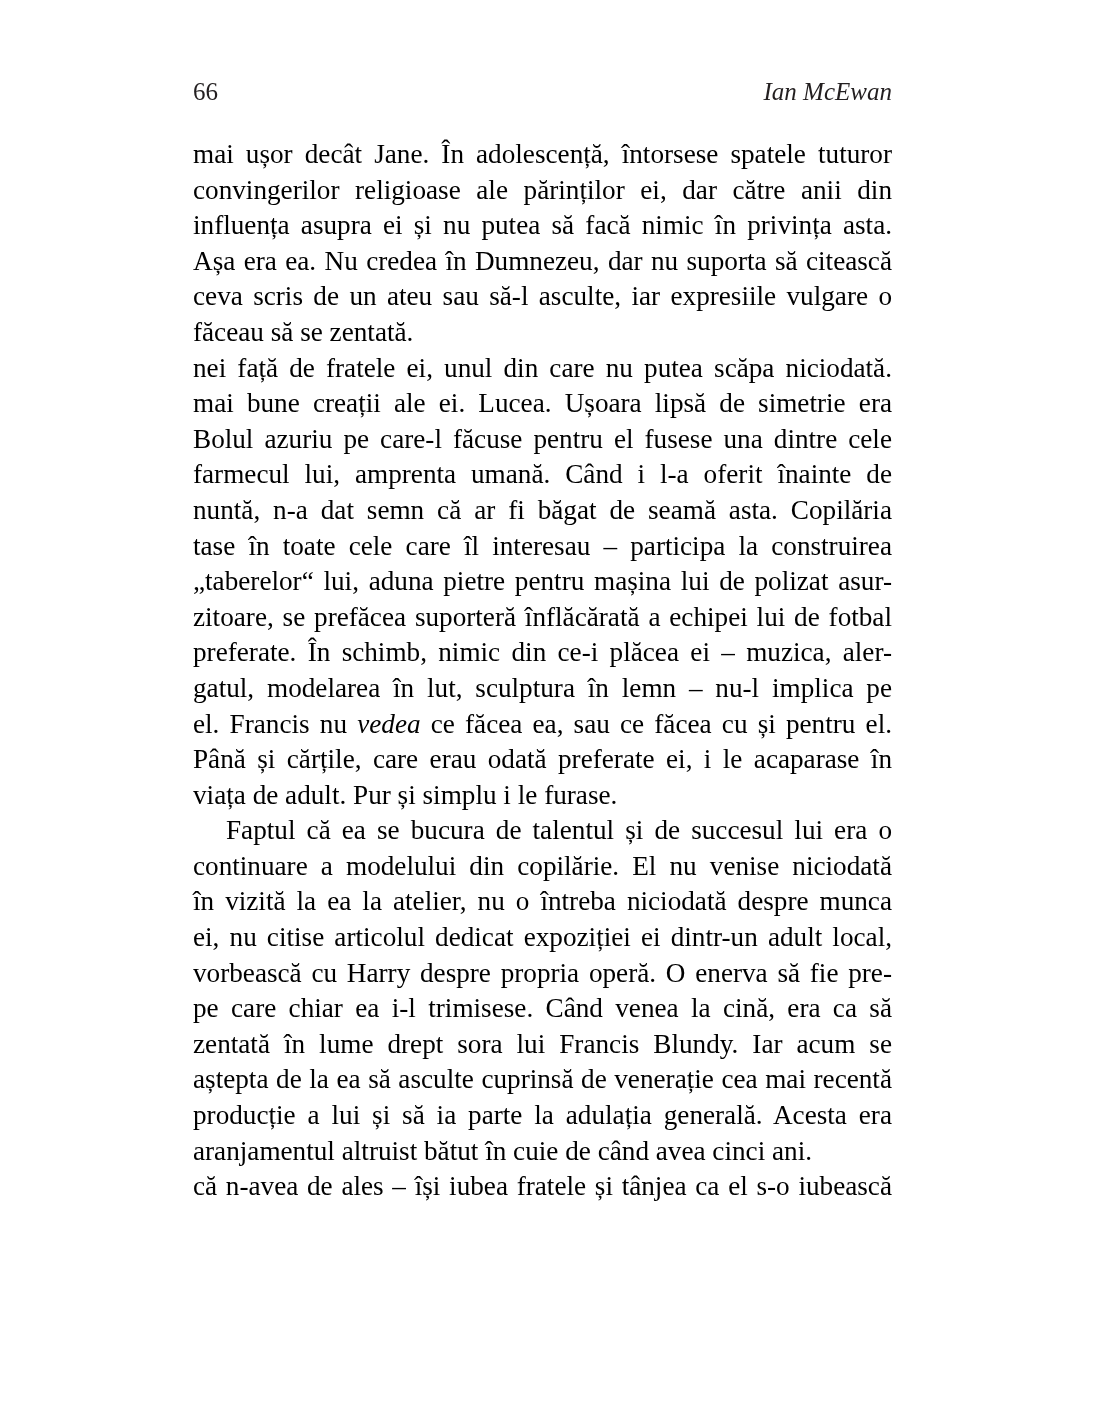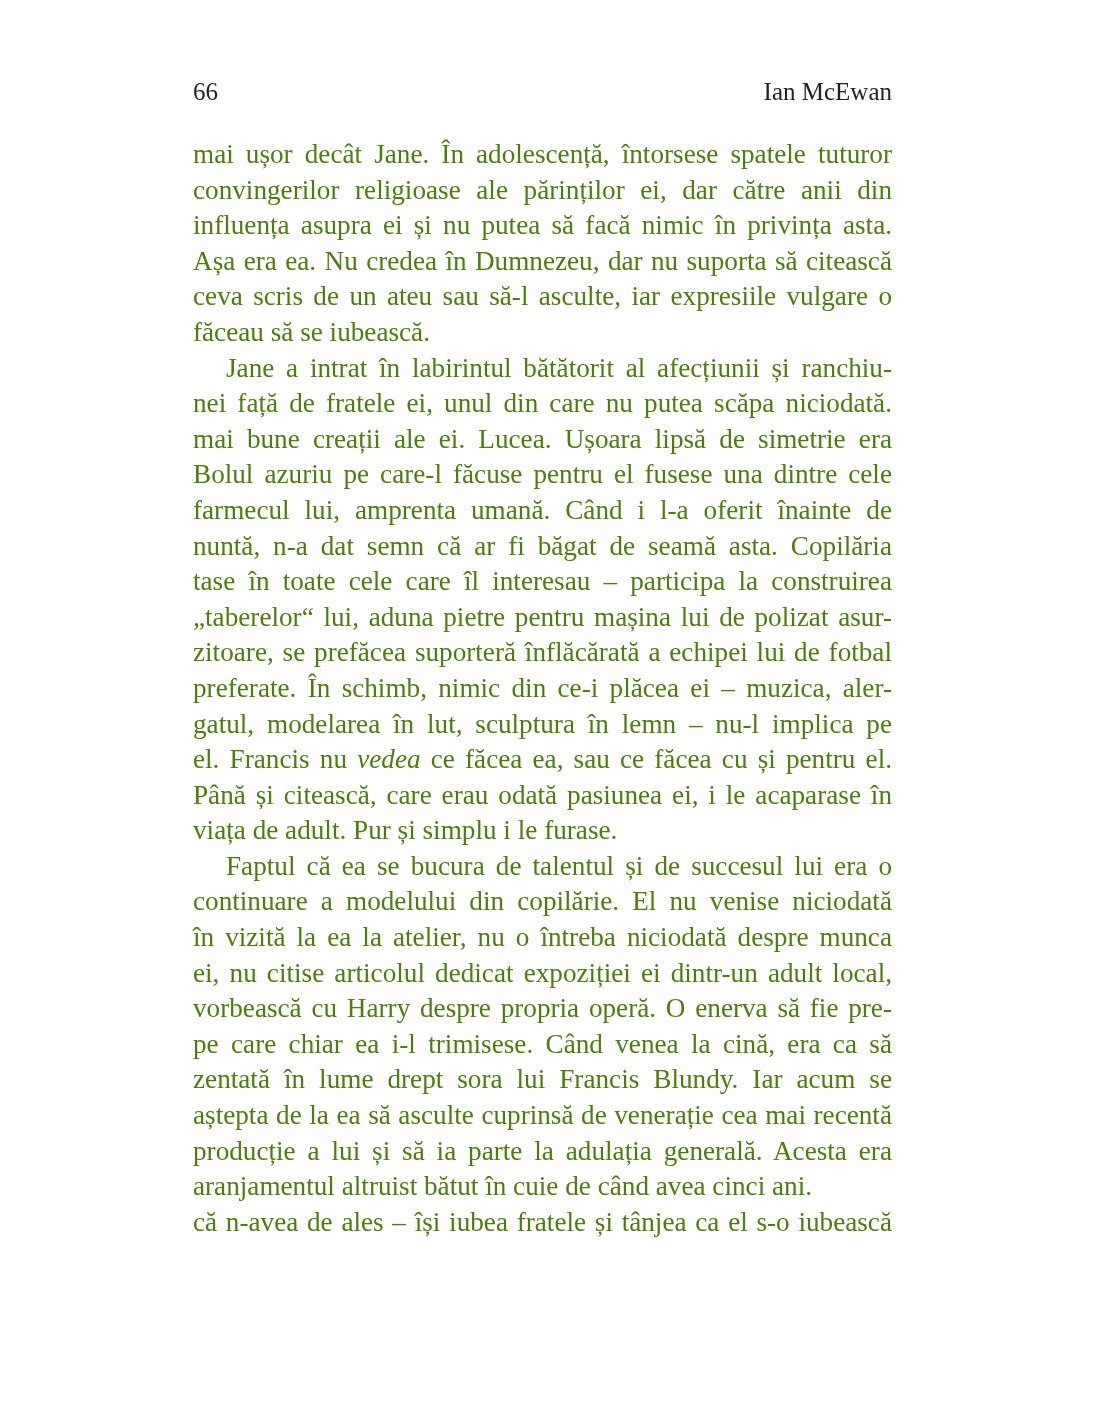--- a/index.html
+++ b/index.html
@@ -3,25 +3,25 @@
   <meta charset="utf-8">
   <style>
     html, body { margin: 0; padding: 0; background: #ffffff; }
     body { width: 1100px; height: 1422px; position: relative; overflow: hidden; }
     .page { position: absolute; left: 0; top: 0; width: 1100px; height: 1422px; background: #fff; border-radius: 15px; }
     .running-head {
       position: absolute; left: 193px; width: 699px; top: 78px; height: 32px;
       font-family: "Liberation Serif", "DejaVu Serif", serif; font-size: 25px; color: #231f20;
     }
     .page-number { position: absolute; left: 0; top: 0; }
-    .running-author { position: absolute; right: 0; top: 0; }
+    .running-author { position: absolute; right: 0; top: 0; font-style: italic; }
     .body-text {
       position: absolute; left: 193px; top: 137px; width: 699px;
       font-family: "Liberation Serif", "DejaVu Serif", serif;
-      font-size: 27.2px; line-height: 35.6px; color: #4d7c0f;
+      font-size: 27.2px; line-height: 35.6px; color: #000000;
     }
     .line { display: block; white-space: nowrap; text-align: justify; text-align-last: justify; height: 35.6px; }
     .line.last { text-align-last: left; }
     .line.indent { padding-left: 33px; }
     .line span.it { font-style: italic; }
   </style>
 </head>
 <body>
 
 <div class="page">
@@ -29,36 +29,35 @@
     <span class="page-number">66</span>
     <span class="running-author">Ian McEwan</span>
   </div>
   <div class="body-text" id="body-text">
       <div>
         <span class="line">mai ușor decât Jane. În adolescență, întorsese spatele tuturor</span>
         <span class="line">convingerilor religioase ale părinților ei, dar către anii din</span>
         <span class="line">influența asupra ei și nu putea să facă nimic în privința asta.</span>
         <span class="line">Așa era ea. Nu credea în Dumnezeu, dar nu suporta să citească</span>
         <span class="line">ceva scris de un ateu sau să-l asculte, iar expresiile vulgare o</span>
-        <span class="line last">făceau să se iubească.</span>
+        <span class="line last">făceau să se zentată.</span>
       </div>
       <div>
-        <span class="line indent">Jane a intrat în labirintul bătătorit al afecțiunii și ranchiu-</span>
         <span class="line">nei față de fratele ei, unul din care nu putea scăpa niciodată.</span>
         <span class="line">mai bune creații ale ei. Lucea. Ușoara lipsă de simetrie era</span>
         <span class="line">Bolul azuriu pe care-l făcuse pentru el fusese una dintre cele</span>
         <span class="line">farmecul lui, amprenta umană. Când i l-a oferit înainte de</span>
         <span class="line">nuntă, n-a dat semn că ar fi băgat de seamă asta. Copilăria</span>
         <span class="line">tase în toate cele care îl interesau – participa la construirea</span>
         <span class="line">„taberelor“ lui, aduna pietre pentru mașina lui de polizat asur-</span>
         <span class="line">zitoare, se prefăcea suporteră înflăcărată a echipei lui de fotbal</span>
         <span class="line">preferate. În schimb, nimic din ce-i plăcea ei – muzica, aler-</span>
         <span class="line">gatul, modelarea în lut, sculptura în lemn – nu-l implica pe</span>
         <span class="line">el. Francis nu <span class="it">vedea</span> ce făcea ea, sau ce făcea cu și pentru el.</span>
-        <span class="line">Până și citească, care erau odată pasiunea ei, i le acaparase în</span>
+        <span class="line">Până și cărțile, care erau odată preferate ei, i le acaparase în</span>
         <span class="line last">viața de adult. Pur și simplu i le furase.</span>
       </div>
       <div>
         <span class="line indent">Faptul că ea se bucura de talentul și de succesul lui era o</span>
         <span class="line">continuare a modelului din copilărie. El nu venise niciodată</span>
         <span class="line">în vizită la ea la atelier, nu o întreba niciodată despre munca</span>
         <span class="line">ei, nu citise articolul dedicat expoziției ei dintr-un adult local,</span>
         <span class="line">vorbească cu Harry despre propria operă. O enerva să fie pre-</span>
         <span class="line">pe care chiar ea i-l trimisese. Când venea la cină, era ca să</span>
         <span class="line">zentată în lume drept sora lui Francis Blundy. Iar acum se</span>

